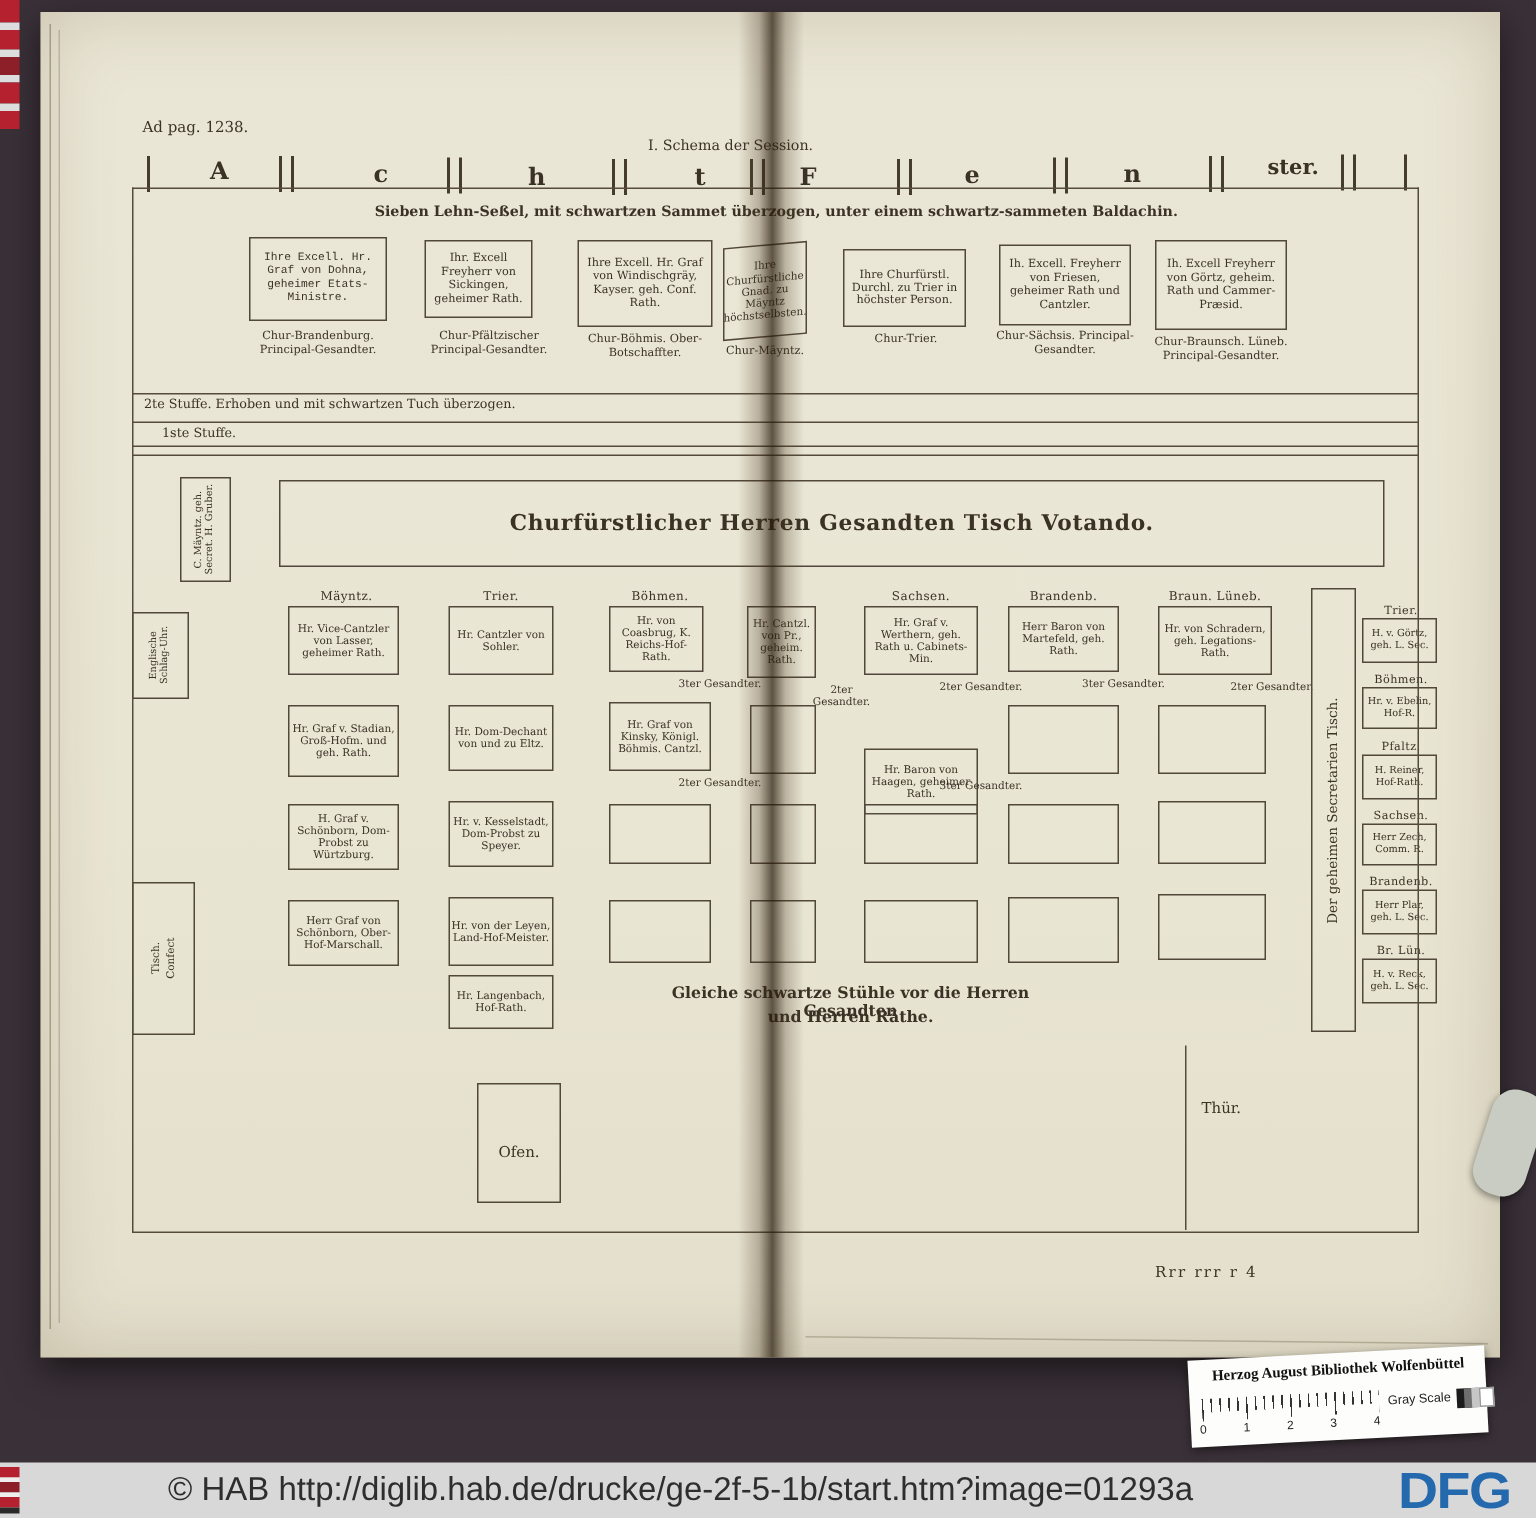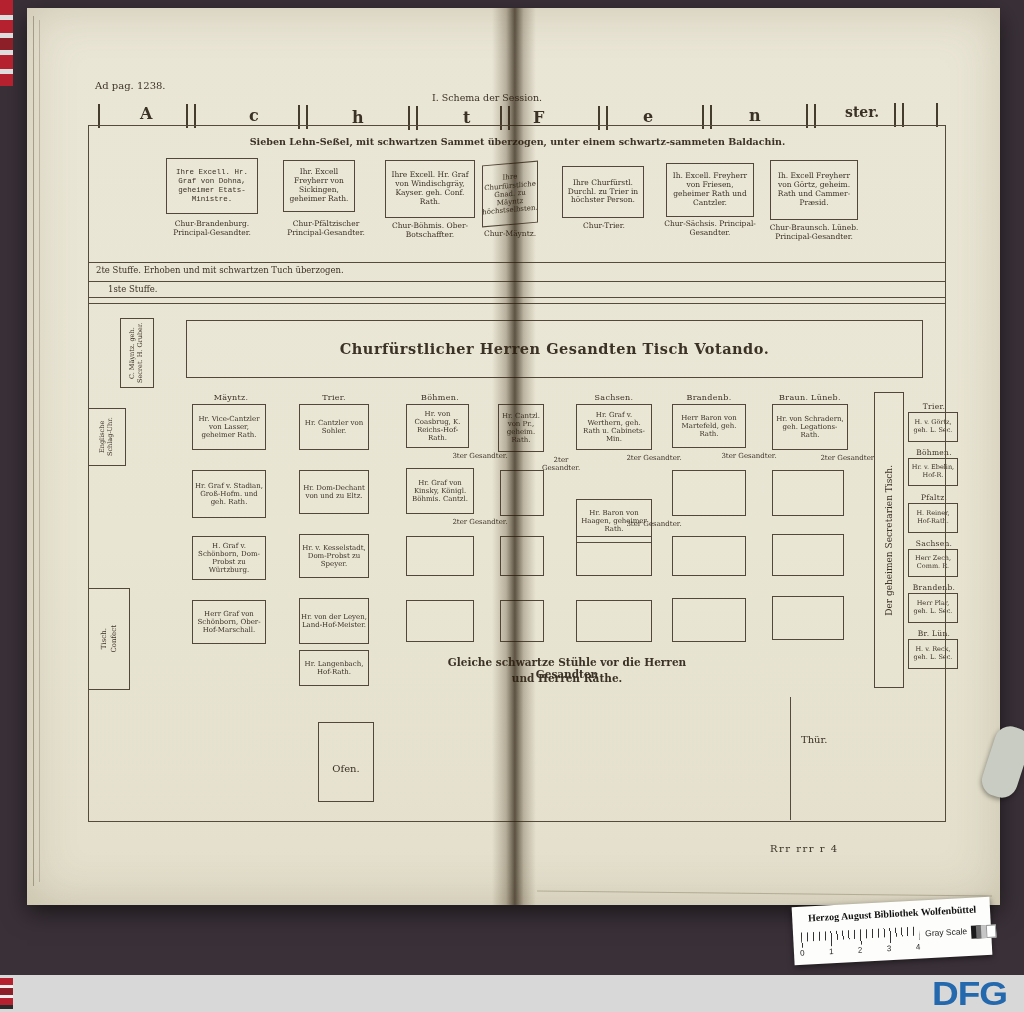--- a/index.html
+++ b/index.html
@@ -251,16 +251,17 @@
 
   <div id="bar">
     <div class="strip" style="top:3px;height:31px;">
       <div class="seg" style="height:7px;background:#b5212e;"></div>
       <div class="seg" style="height:3px;background:#eee;"></div>
       <div class="seg" style="height:7px;background:#8c1f28;"></div>
       <div class="seg" style="height:3px;background:#eee;"></div>
       <div class="seg" style="height:7px;background:#b5212e;"></div>
       <div class="seg" style="height:4px;background:#2a2a2a;"></div>
     </div>
+    <div class="url">© HAB http://diglib.hab.de/drucke/ge-2f-5-1b/start.htm?image=01293a</div>
     <div class="dfg">DFG</div>
   </div>
 
 </div>
 
 </body></html>

